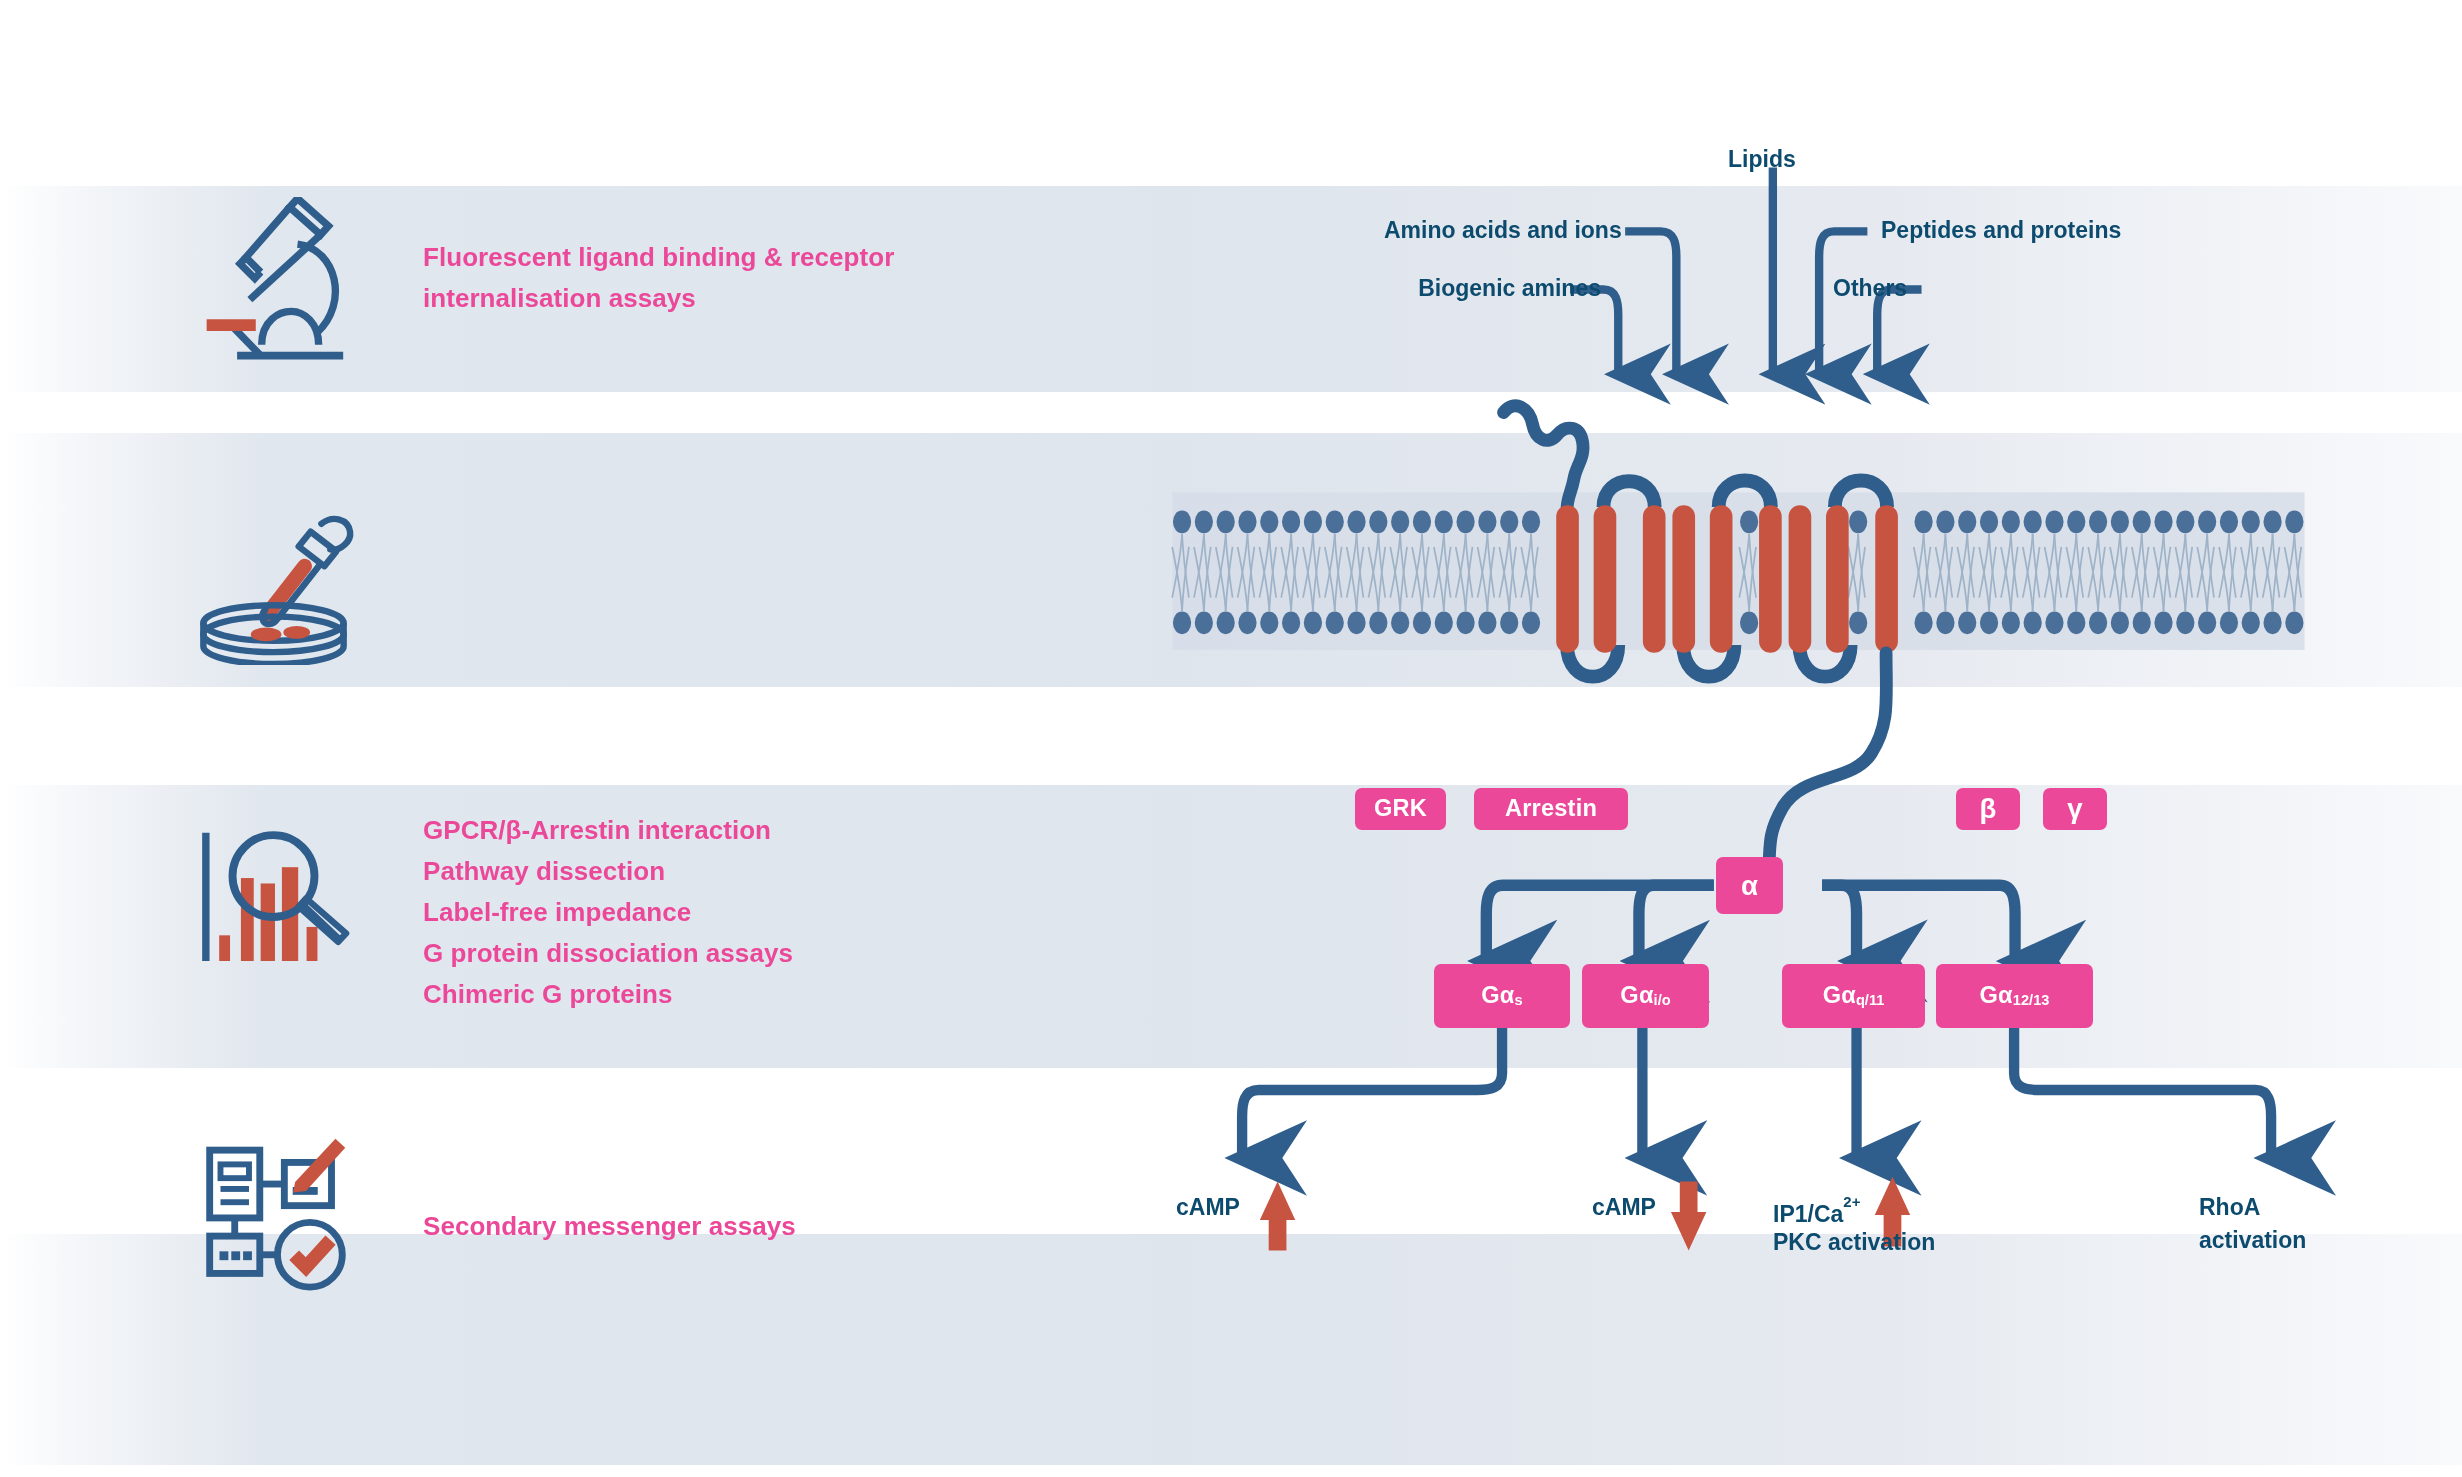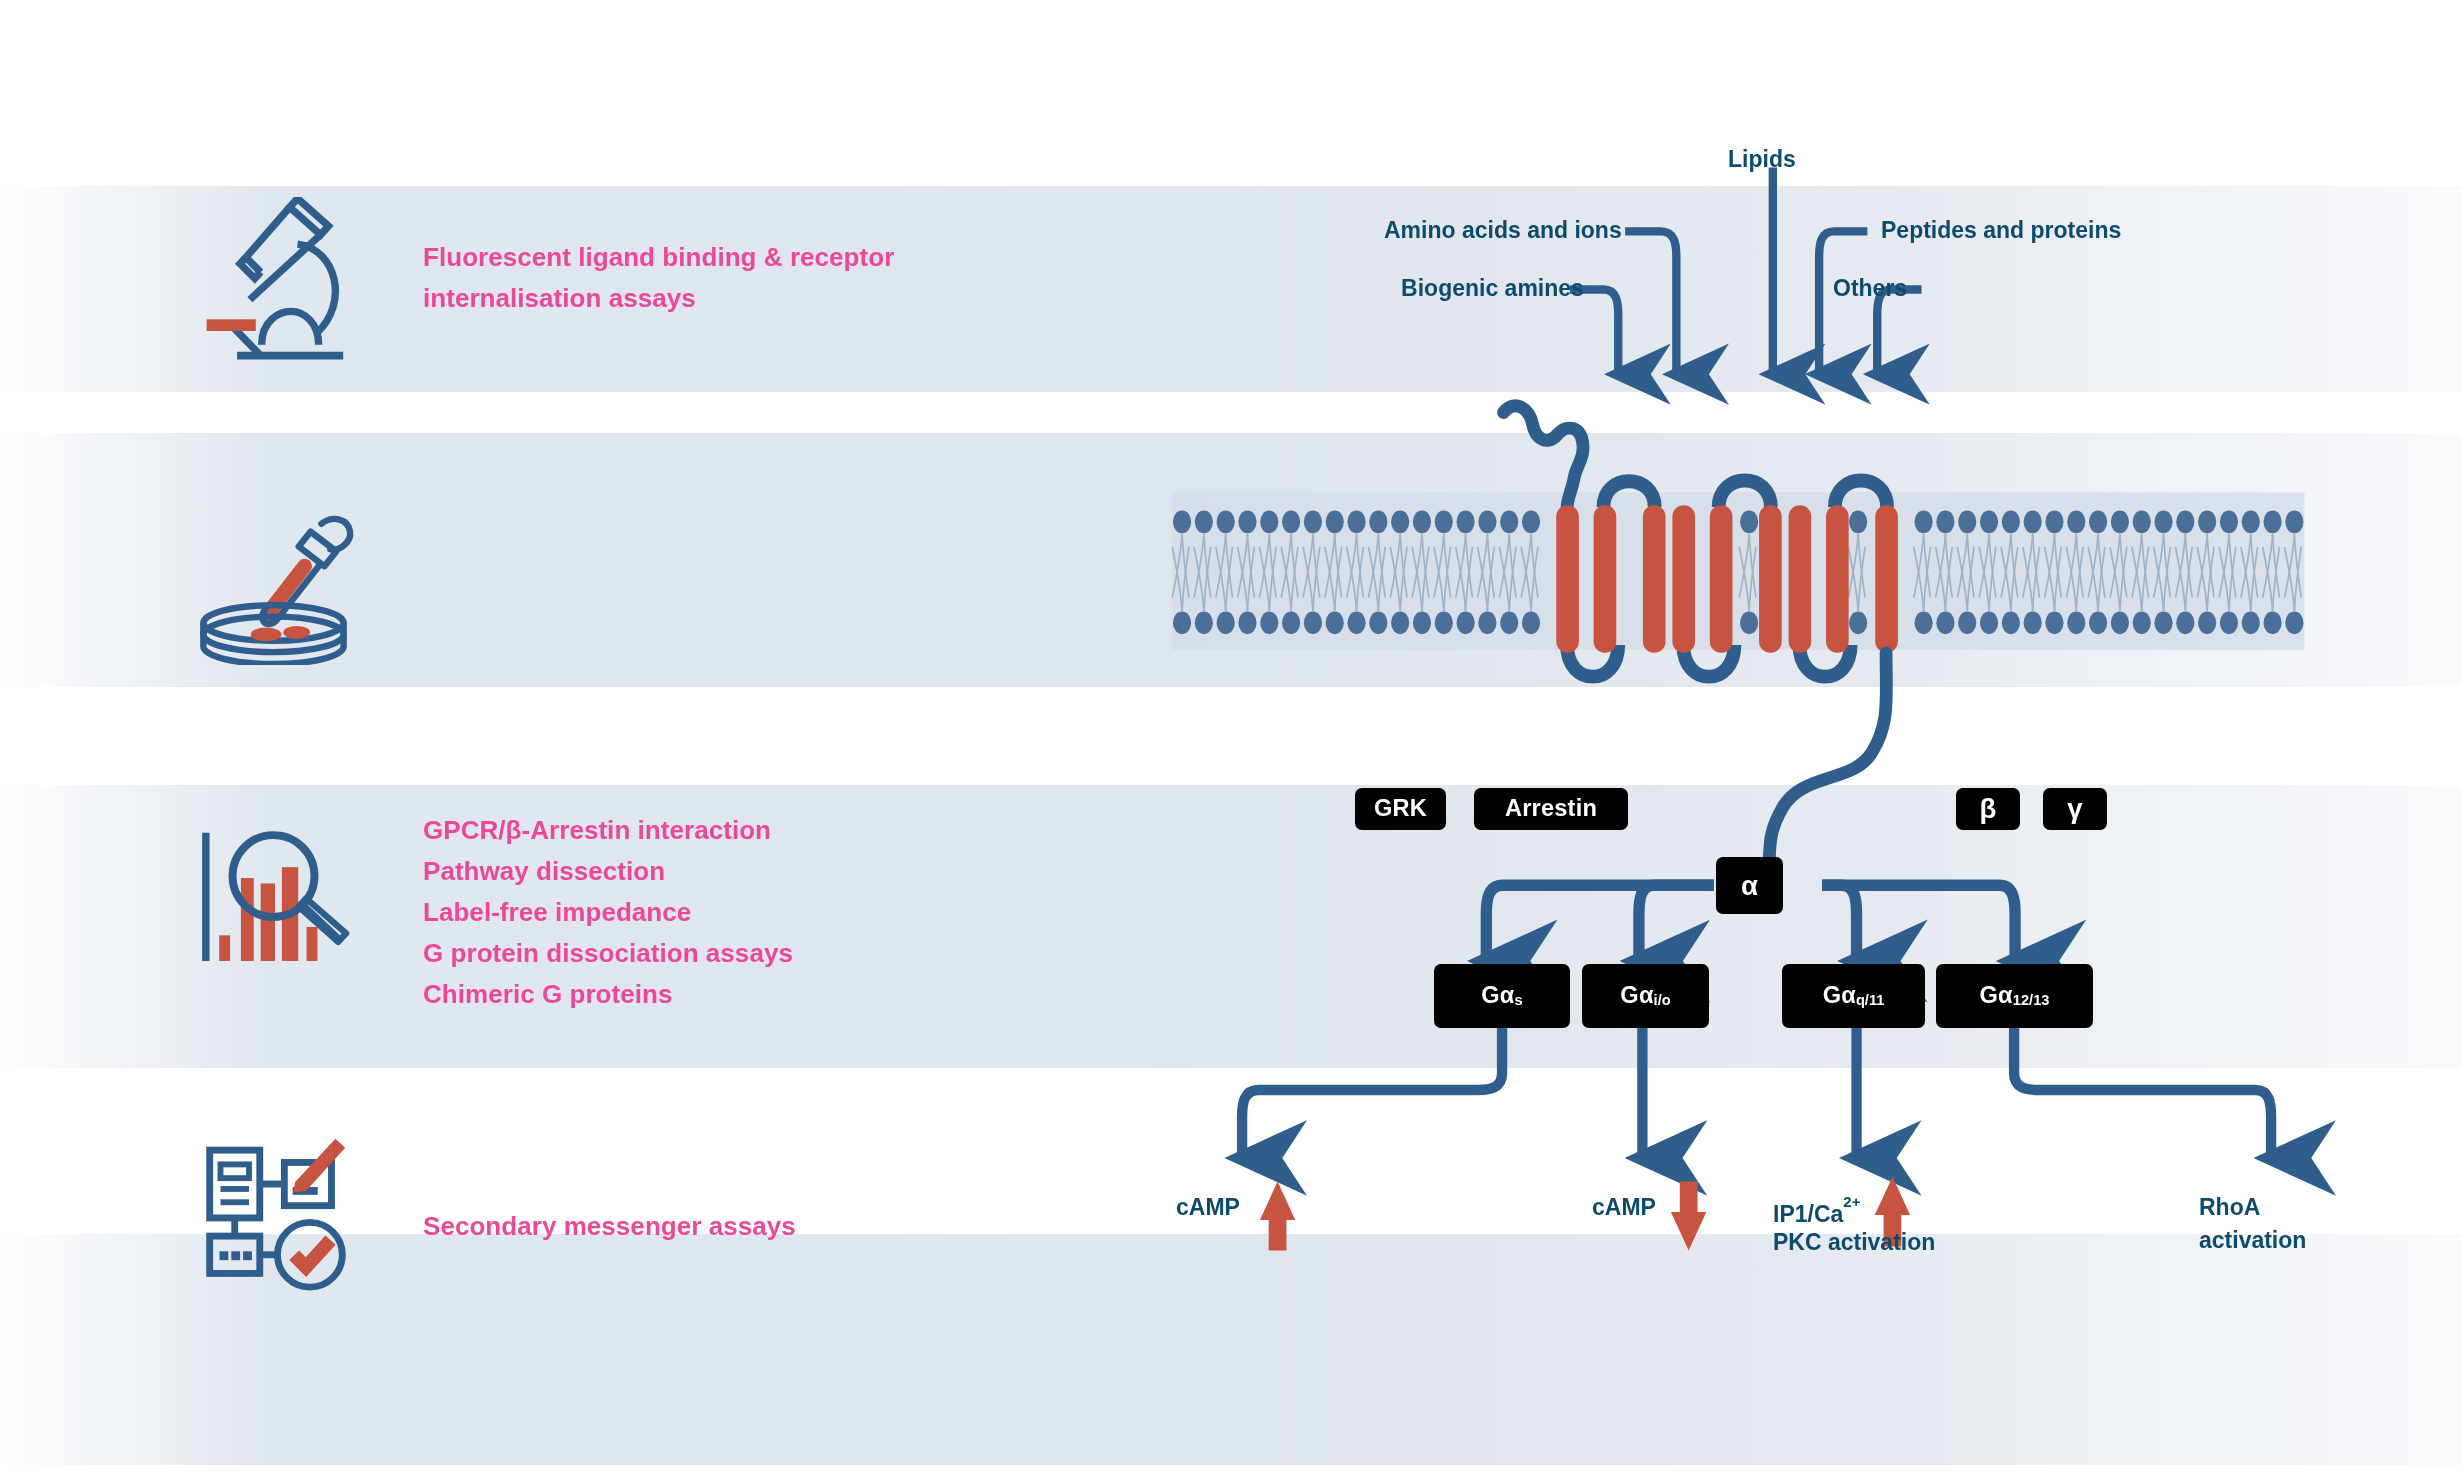--- a/index.html
+++ b/index.html
@@ -70,26 +70,26 @@
 
   
   .lbl {
     position: absolute;
     color: #0c4a6e;
     font-weight: bold;
     font-size: 23px;
     line-height: 33px;
     white-space: nowrap;
   }
-  .lbl-right { text-align: center; }
+  .lbl-right { text-align: right; }
 
   
   .pbox {
     position: absolute;
-    background: #000000;
+    background: #ec4899;
     color: #ffffff;
     font-weight: bold;
     border-radius: 6.9px;
     display: flex;
     align-items: center;
     justify-content: center;
     font-size: 23.6px;
     line-height: 1;
     letter-spacing: 0.2px;
     text-align: right;

